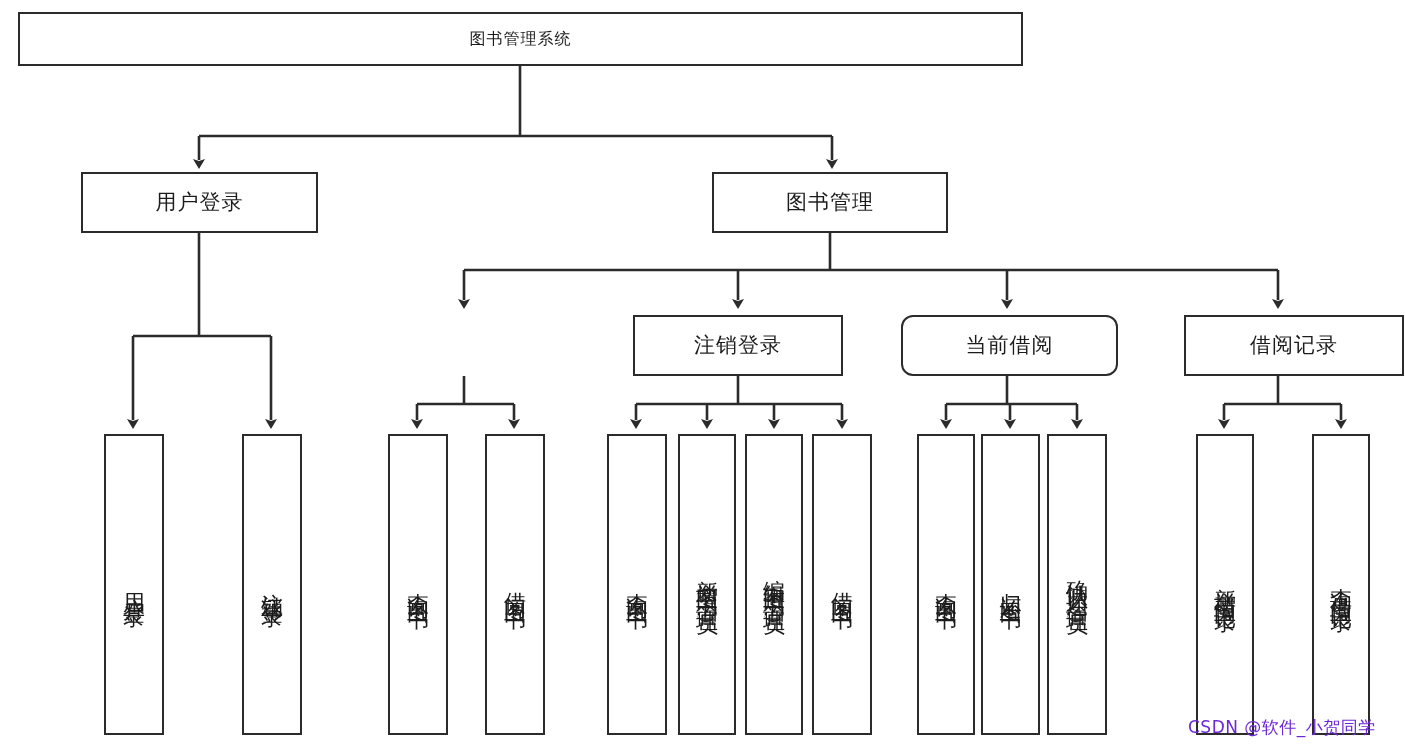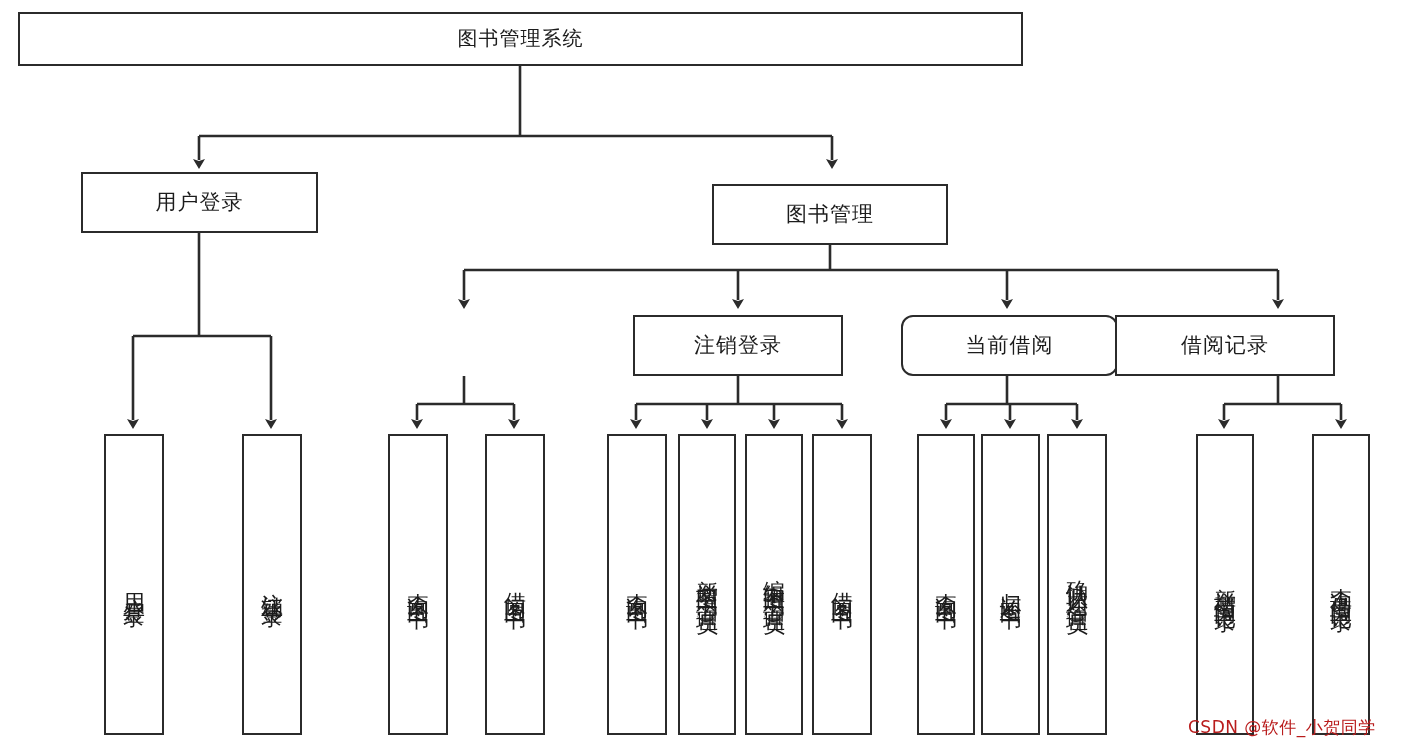--- a/index.html
+++ b/index.html
@@ -41,40 +41,40 @@
     line-height: 1.18;
     text-align: center;
     white-space: nowrap;
   }
   
   .node.horiz .label {
     font-size: 21px;
     letter-spacing: 1px;
   }
   .node.root .label {
-    font-size: 20px;
+    font-size: 16px;
     letter-spacing: 1px;
   }
   
   .node.vert {
     align-items: center;
     justify-content: center;
   }
   .node.vert .label {
     writing-mode: vertical-rl;
     text-orientation: upright;
     font-size: 22px;
     letter-spacing: 5px;
     line-height: 1;
     max-height: 100%;
   }
   .watermark {
     position: absolute;
     font-size: 17px;
-    color: #b91c1c;
+    color: #6d28d9;
     white-space: nowrap;
     z-index: 3;
     letter-spacing: 0.5px;
   }
 </style>
 </head>
 <body>
 
 <div id="canvas">
 
@@ -128,31 +128,31 @@
     </g>
   </svg>
 
   <div class="node horiz root" style="left:18px; top:12px; width:1005px; height:54px;">
     <span class="label">图书管理系统</span>
   </div>
 
   <div class="node horiz" style="left:81px; top:172px; width:237px; height:61px;">
     <span class="label">用户登录</span>
   </div>
-  <div class="node horiz" style="left:712px; top:172px; width:236px; height:61px;margin-top:12px;">
+  <div class="node horiz" style="left:712px; top:172px; width:236px; height:61px;">
     <span class="label">图书管理</span>
   </div>
 
   <div class="node horiz" style="left:633px; top:315px; width:210px; height:61px;">
     <span class="label">注销登录</span>
   </div>
   <div class="node horiz" style="left:901px; top:315px; width:217px; height:61px;border-radius:12px;">
     <span class="label">当前借阅</span>
   </div>
-  <div class="node horiz" style="left:1115px; top:315px; width:220px; height:61px;">
+  <div class="node horiz" style="left:1184px; top:315px; width:220px; height:61px;">
     <span class="label">借阅记录</span>
   </div>
 
   <div class="node vert" style="left:104px; top:434px; width:60px; height:301px;">
     <span class="label">用户登录</span>
   </div>
   <div class="node vert" style="left:242px; top:434px; width:60px; height:301px;">
     <span class="label">注销登录</span>
   </div>
 

